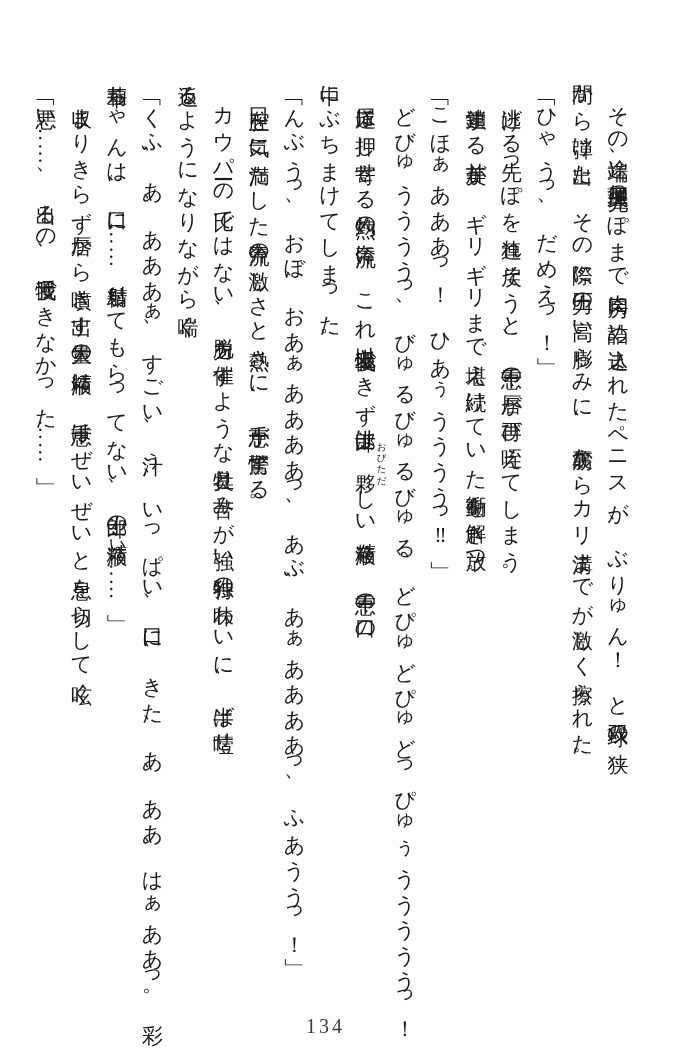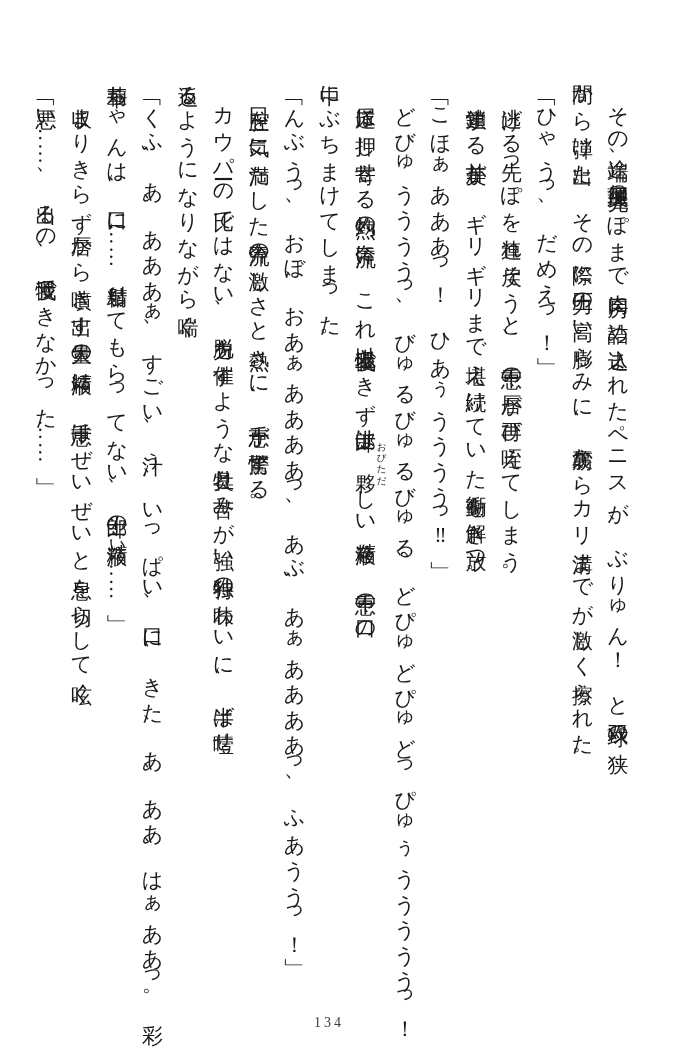--- a/index.html
+++ b/index.html
@@ -43,23 +43,23 @@
     ruby-position: over;
   }
   rt {
     font-size: 9.5px;
     letter-spacing: 0;
     font-family: "Liberation Serif", "DejaVu Serif", serif;
   }
   .page-number {
     position: absolute;
     top: 1015px;
-    left: 314px;
+    left: 306px;
     font-family: "Liberation Serif", "DejaVu Serif", serif;
-    font-size: 14px;
+    font-size: 20px;
     letter-spacing: 3px;
     color: #3c3c3c;
   }
 </style>
 </head>
 <body>
 
 <div class="page">
   <div class="text-area" id="text-area">
       <p class="line indent">その途端、無理矢理先っぽまで肉房に詰め込まれたペニスが、ぶりゅん！　と双球の狭</p>

